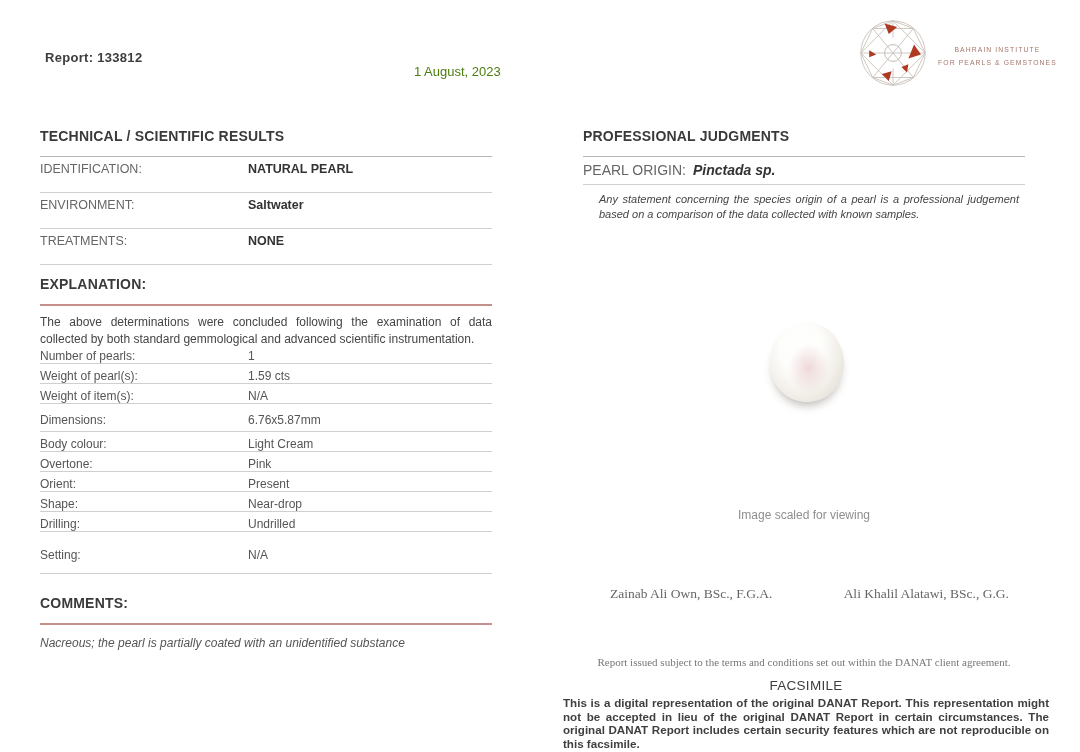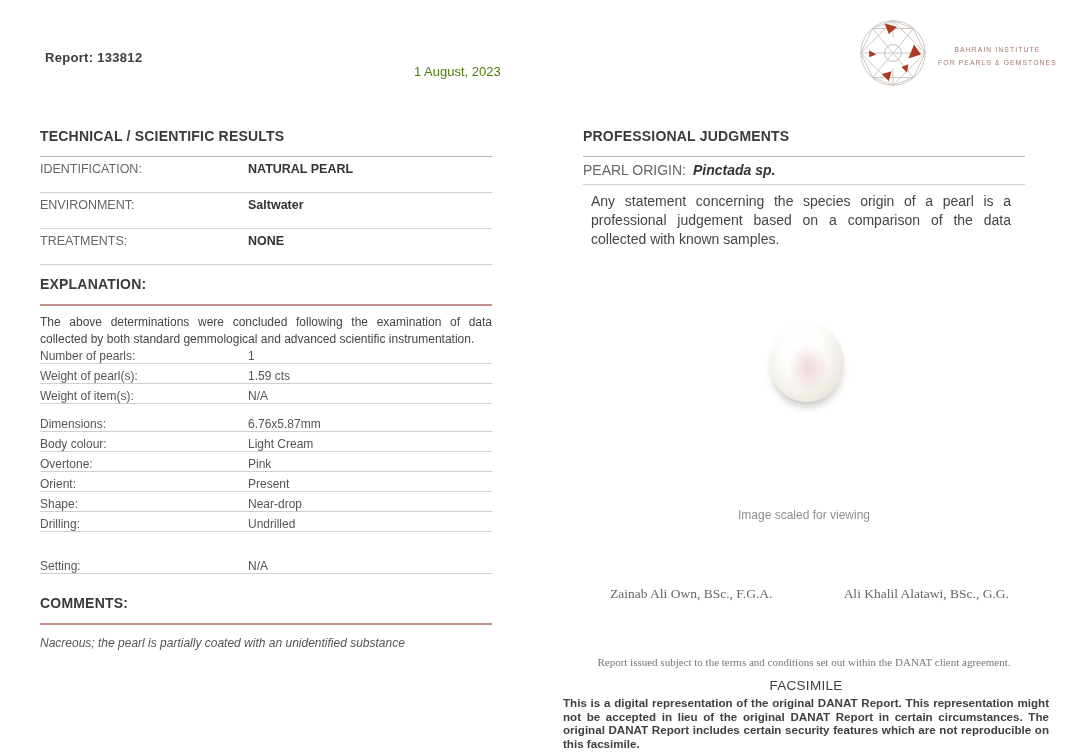--- a/index.html
+++ b/index.html
@@ -19,32 +19,32 @@
   .sec-title { font-size:14px; font-weight:bold; color:#3a3a3a; letter-spacing:.2px; padding-bottom:12px; border-bottom:1px solid #b5b5b5; }
   .sec-title.rose { border-bottom:2px solid #c5908c; }
   
   .col-left { position:absolute; left:40px; top:128px; width:452px; }
   .kv-row { display:flex; height:36px; padding-top:5px; border-bottom:1px solid #cfcfcf; font-size:12.5px; }
   .kv-row .k { width:208px; color:#666; }
   .kv-row .v { font-weight:bold; color:#333; }
   .explain { position:absolute; left:40px; top:276px; width:452px; }
   .explain p { margin-top:8px; font-size:12px; color:#454545; text-align:justify; line-height:1.38; }
   .details { position:absolute; left:40px; top:344px; width:452px; font-size:12px; color:#555; }
-  .d-row { display:flex; align-items:flex-end; padding-top:5px; height:20px; border-bottom:1px solid #cfcfcf; }
+  .d-row { display:flex; align-items:center; padding-top:5px; height:20px; border-bottom:1px solid #cfcfcf; }
   .d-row .k { width:208px; }
   .d-row.tall1 { height:28px; }
   .d-row.tall2 { height:42px; }
   .comments { position:absolute; left:40px; top:595px; width:452px; }
   .comments p { margin-top:11px; font-size:12px; font-style:italic; color:#555; }
   
   .col-right { position:absolute; left:583px; top:128px; width:442px; }
   .origin-row { display:flex; gap:7px; padding:5px 0 6px; border-bottom:1px solid #cfcfcf; font-size:14px; }
   .origin-row .k { color:#666; }
   .origin-row .v { font-weight:bold; font-style:italic; color:#333; }
-  .origin-note { margin:7px 0 0 8px; width:420px; font-size:14px; color:#454545; text-align:justify; line-height:1.35; }
+  .origin-note { margin:7px 0 0 16px; width:420px; font-size:11px; color:#454545; text-align:justify; line-height:1.35;font-style:italic; }
   .pearl-wrap { position:absolute; left:770px; top:322px; width:74px; height:80px; }
   .pearl {
     width:74px; height:80px;
     border-radius:50% / 52% 52% 48% 48%;
     background:
       radial-gradient(ellipse at 52% 58%, rgba(226,185,186,.55) 0%, rgba(226,185,186,0) 38%),
       radial-gradient(ellipse at 42% 32%, #ffffff 0%, #fdfdfb 35%, #f2efe9 62%, #e2ded6 85%, #d6d2c9 100%);
     box-shadow:0 7px 9px -3px rgba(120,115,105,.45);
   }
   .img-caption { position:absolute; left:583px; top:508px; width:442px; text-align:center; font-size:12px; color:#8e8e8e; }

